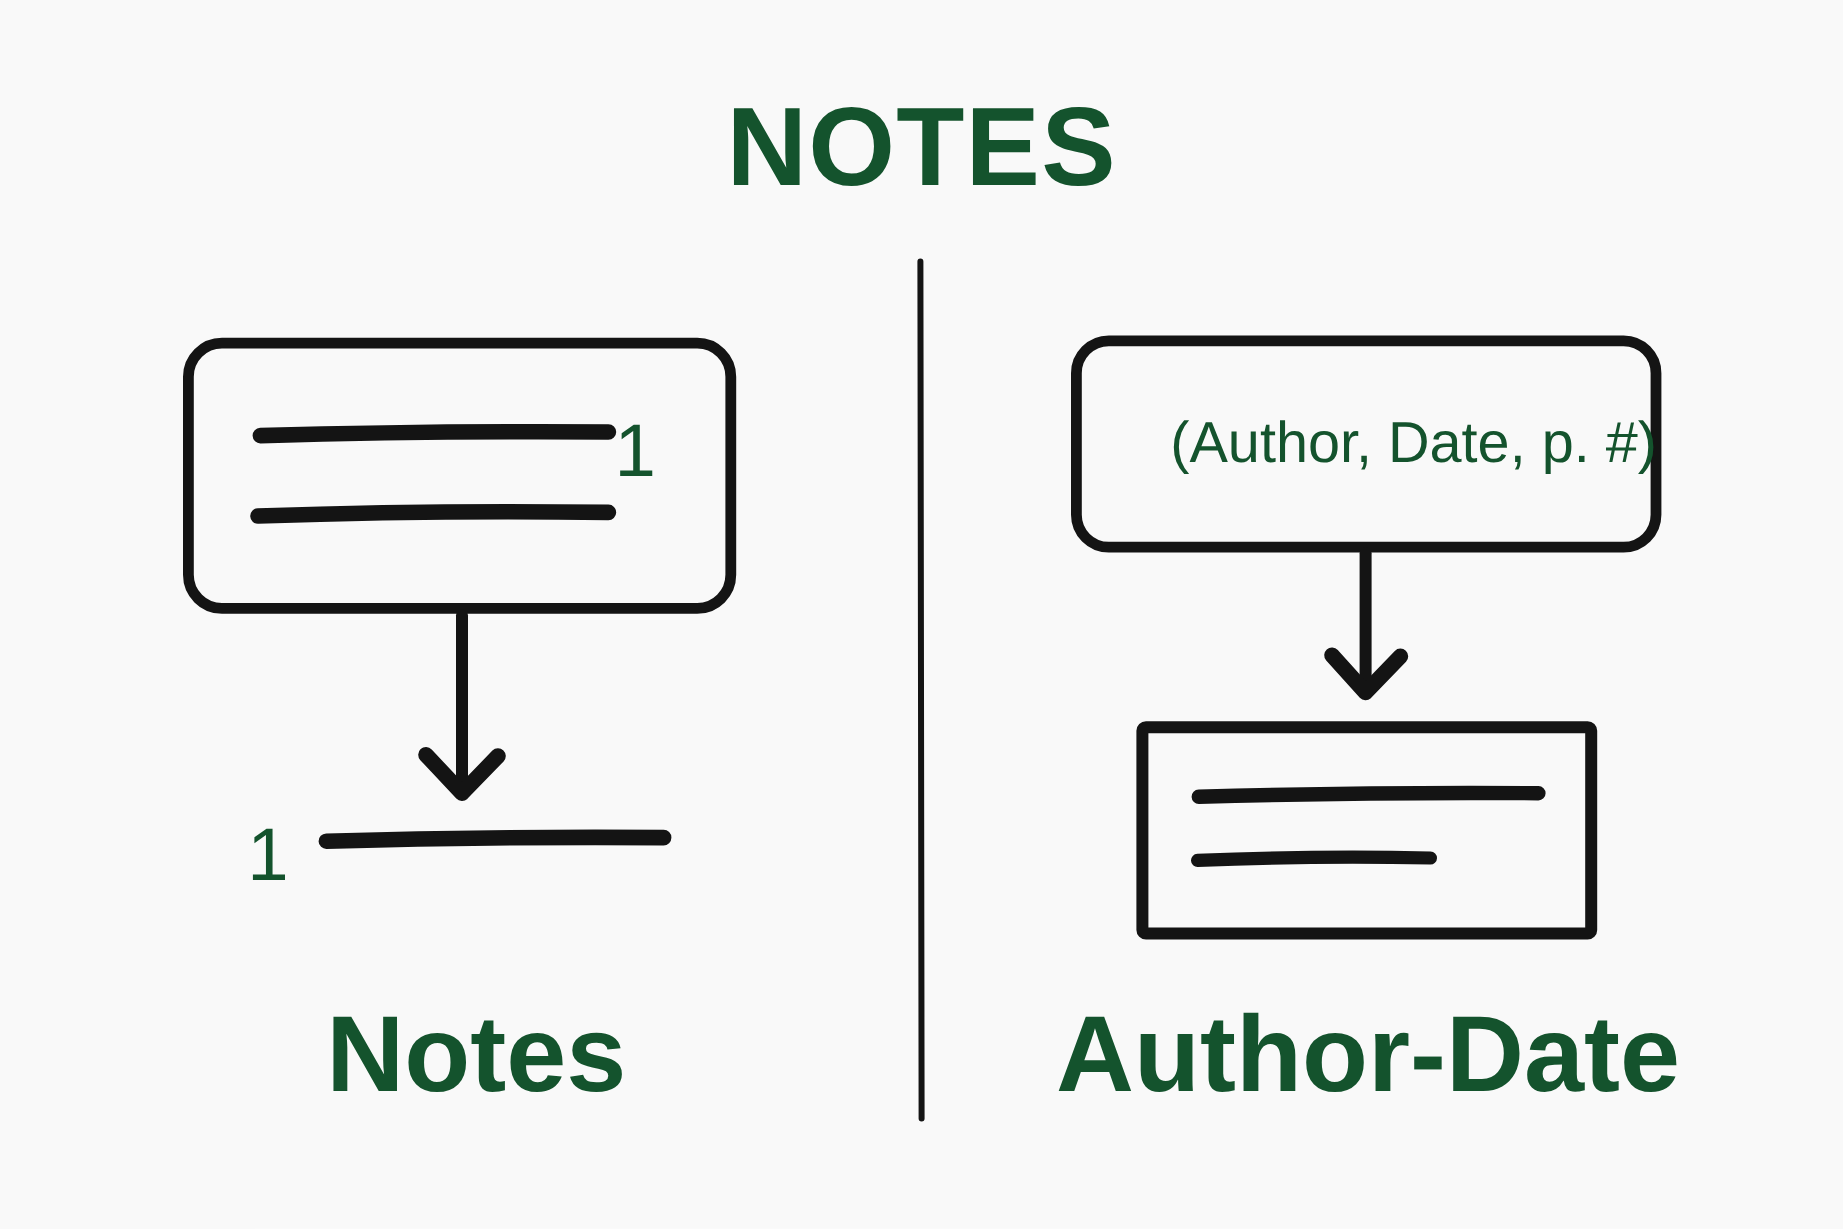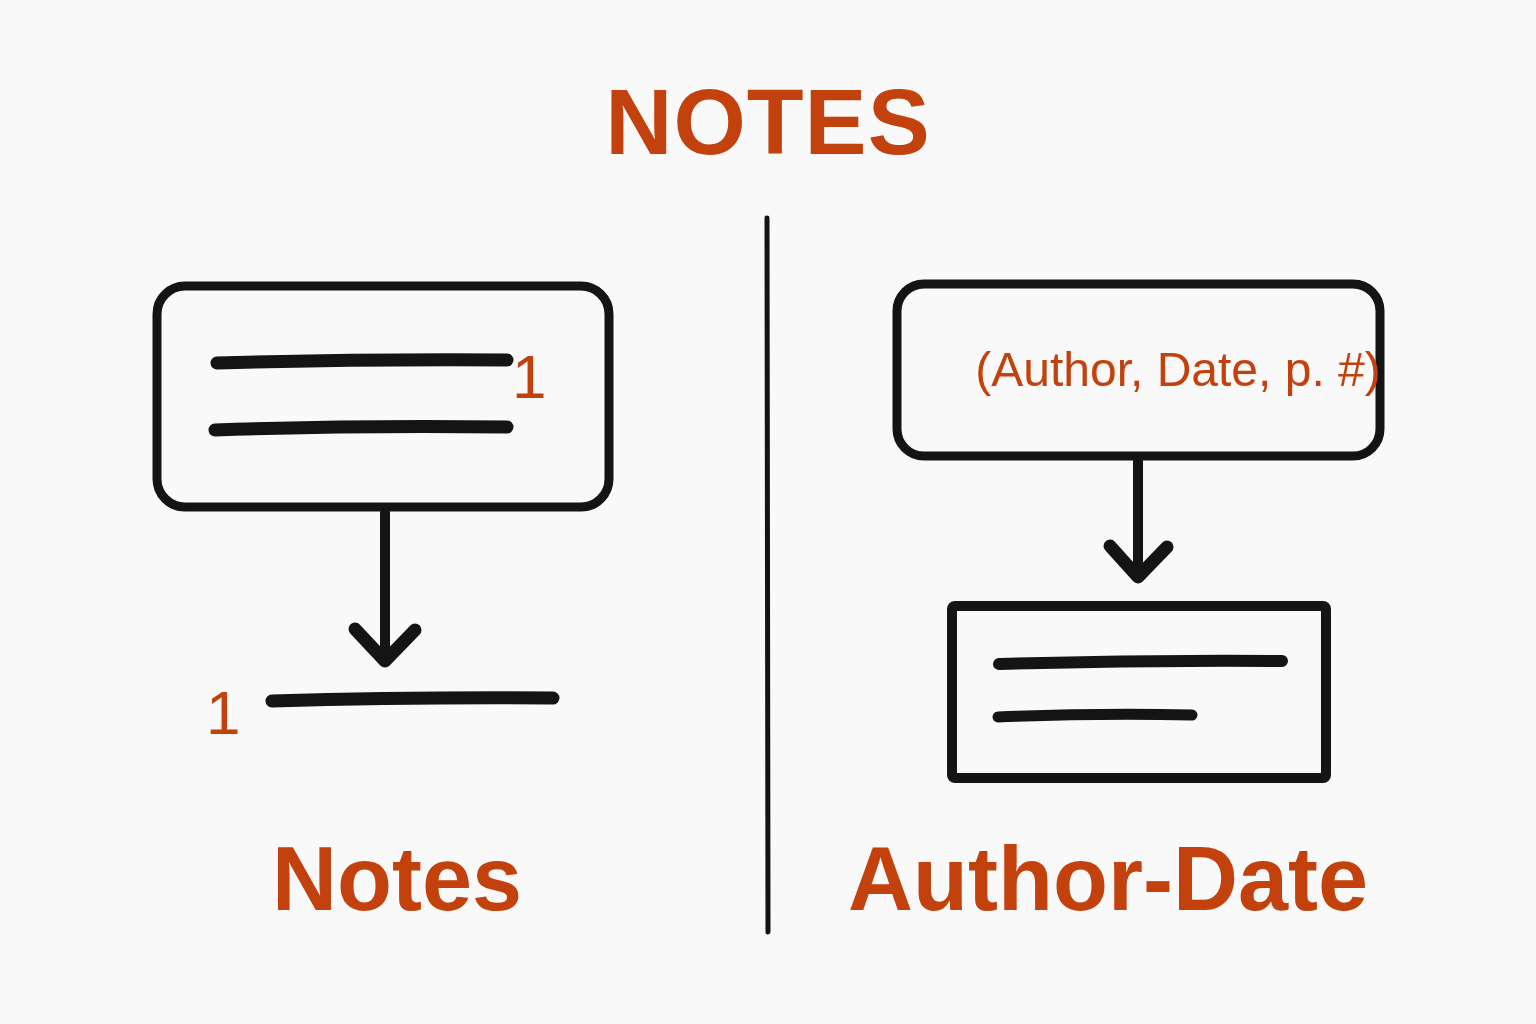--- a/index.html
+++ b/index.html
@@ -15,21 +15,21 @@
     font-family: "Liberation Sans", sans-serif;
     color: #141414;
   }
   .strokes {
     position: absolute;
     left: 0;
     top: 0;
   }
   .txt {
     position: absolute;
-    color: #c2410c;
+    color: #14532d;
     line-height: 1;
     white-space: nowrap;
   }
   .page-title {
     left: 0;
     width: 1536px;
     top: 76px;
     text-align: center;
     font-size: 93px;
     font-weight: 700;
@@ -59,21 +59,21 @@
     font-weight: 500;
   }
   .side-label {
     top: 834px;
     width: 520px;
     text-align: center;
     font-size: 90px;
     font-weight: 700;
   }
   .label-left  { left: 137px; }
-  .label-right { left: 848px; }
+  .label-right { left: 880px; }
 </style>
 </head>
 <body>
 
 <div class="canvas">
 
   <svg class="strokes" width="1536" height="1024" viewBox="0 0 1536 1024" fill="none" stroke="#141414" stroke-linecap="round" stroke-linejoin="round">
 
     <path d="M767 218 L768 932" stroke-width="5"></path>
 

